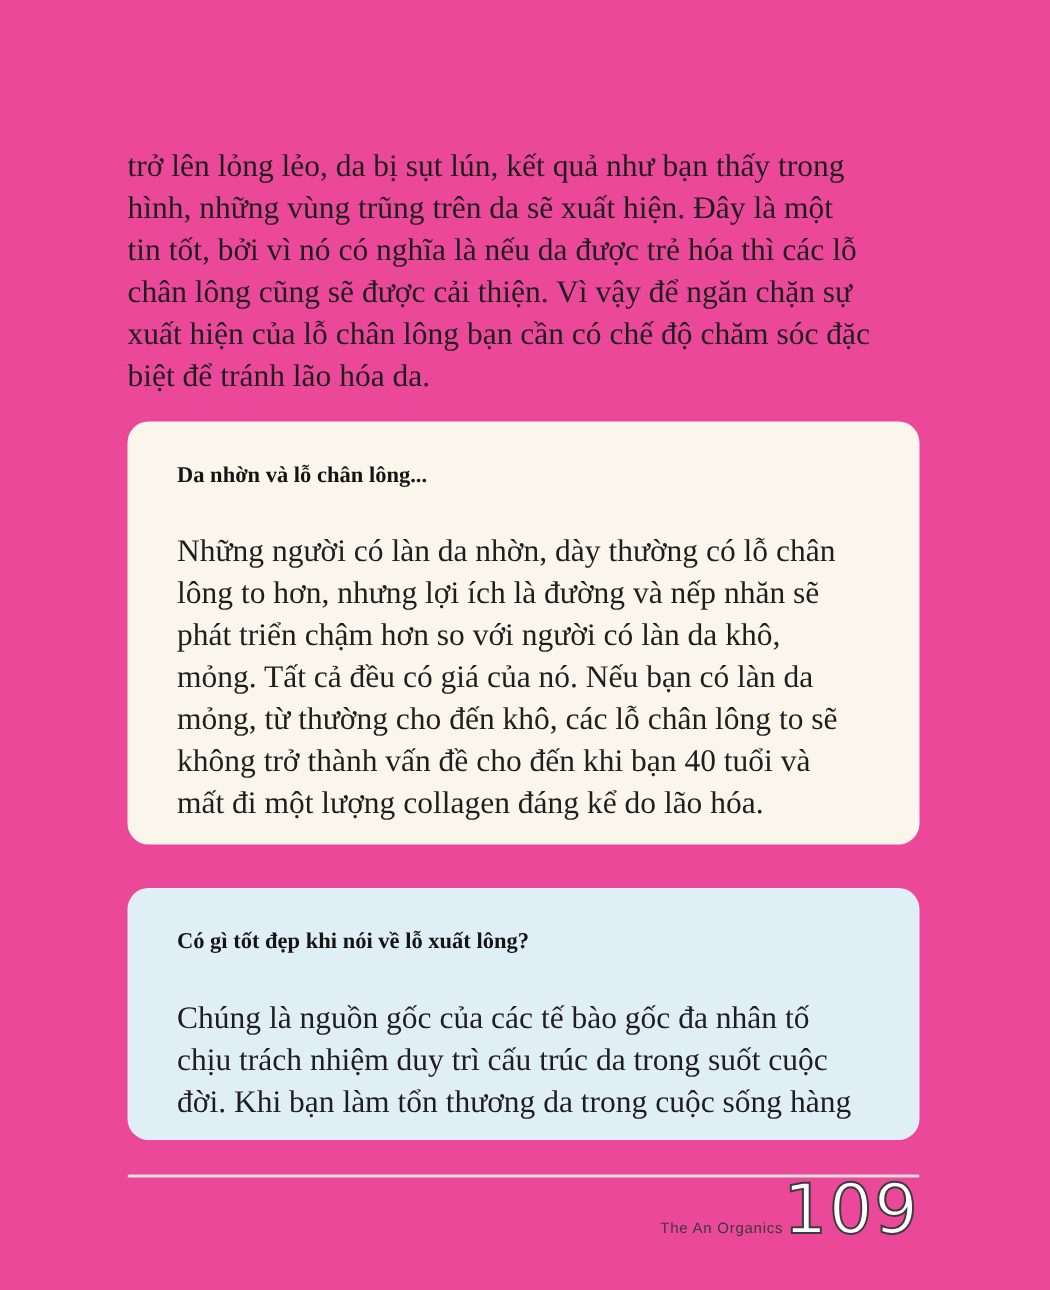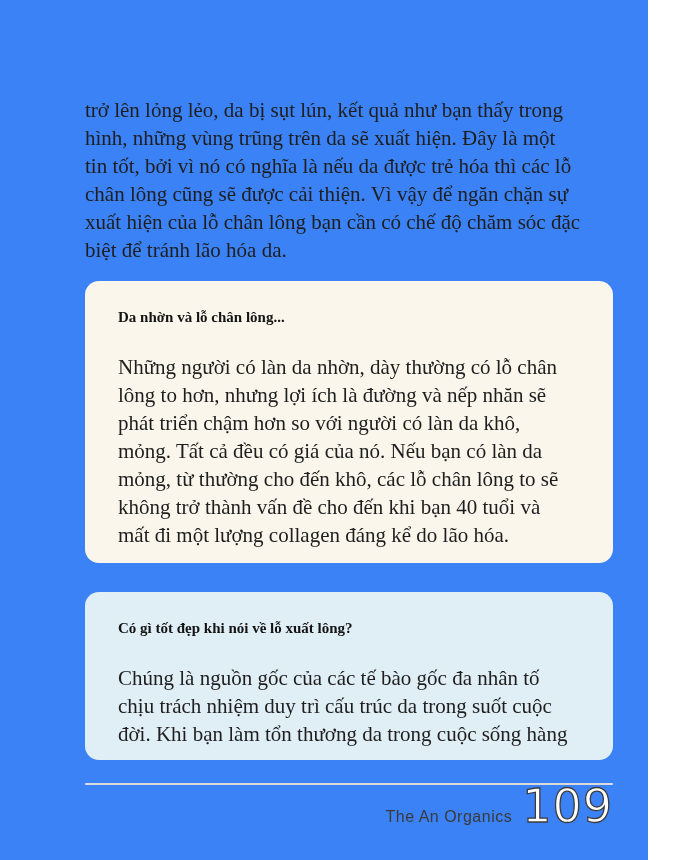--- a/index.html
+++ b/index.html
@@ -1,21 +1,21 @@
 <!DOCTYPE html>
 <html><head>
 <meta charset="utf-8">
 <style>
   * { margin: 0; padding: 0; box-sizing: border-box; }
   html, body { background: #ffffff; }
   .screen {
     position: relative;
-    width: 648px;
+    width: 700px;
     height: 860px;
-    background: #3b82f6;
+    background: #ec4899;
     overflow: hidden;
     font-family: "Liberation Serif", "DejaVu Serif", serif;
     color: #1e1e1e;
   }
   .multiline { white-space: pre; }
 
   .intro {
     position: absolute;
     left: 85px;
     top: 96px;
@@ -64,25 +64,24 @@
 
   .footer {
     position: absolute;
     left: 85px;
     top: 786px;
     width: 528px;
     text-align: right;
   }
   .brand {
     font-family: "Liberation Sans", "DejaVu Sans", sans-serif;
-    font-size: 16px;
+    font-size: 10px;
     letter-spacing: 0.5px;
     color: #3a3a3a;
     vertical-align: baseline;
-    margin-right: 10px;
     text-align: center;
   }
   .pagenum {
     font-family: "DejaVu Sans", "Liberation Sans", sans-serif;
     font-size: 46px;
     line-height: 40px;
     color: #ffffff;
     -webkit-text-stroke: 1.3px #3c3c3c;
     letter-spacing: 1px;
     vertical-align: baseline;

